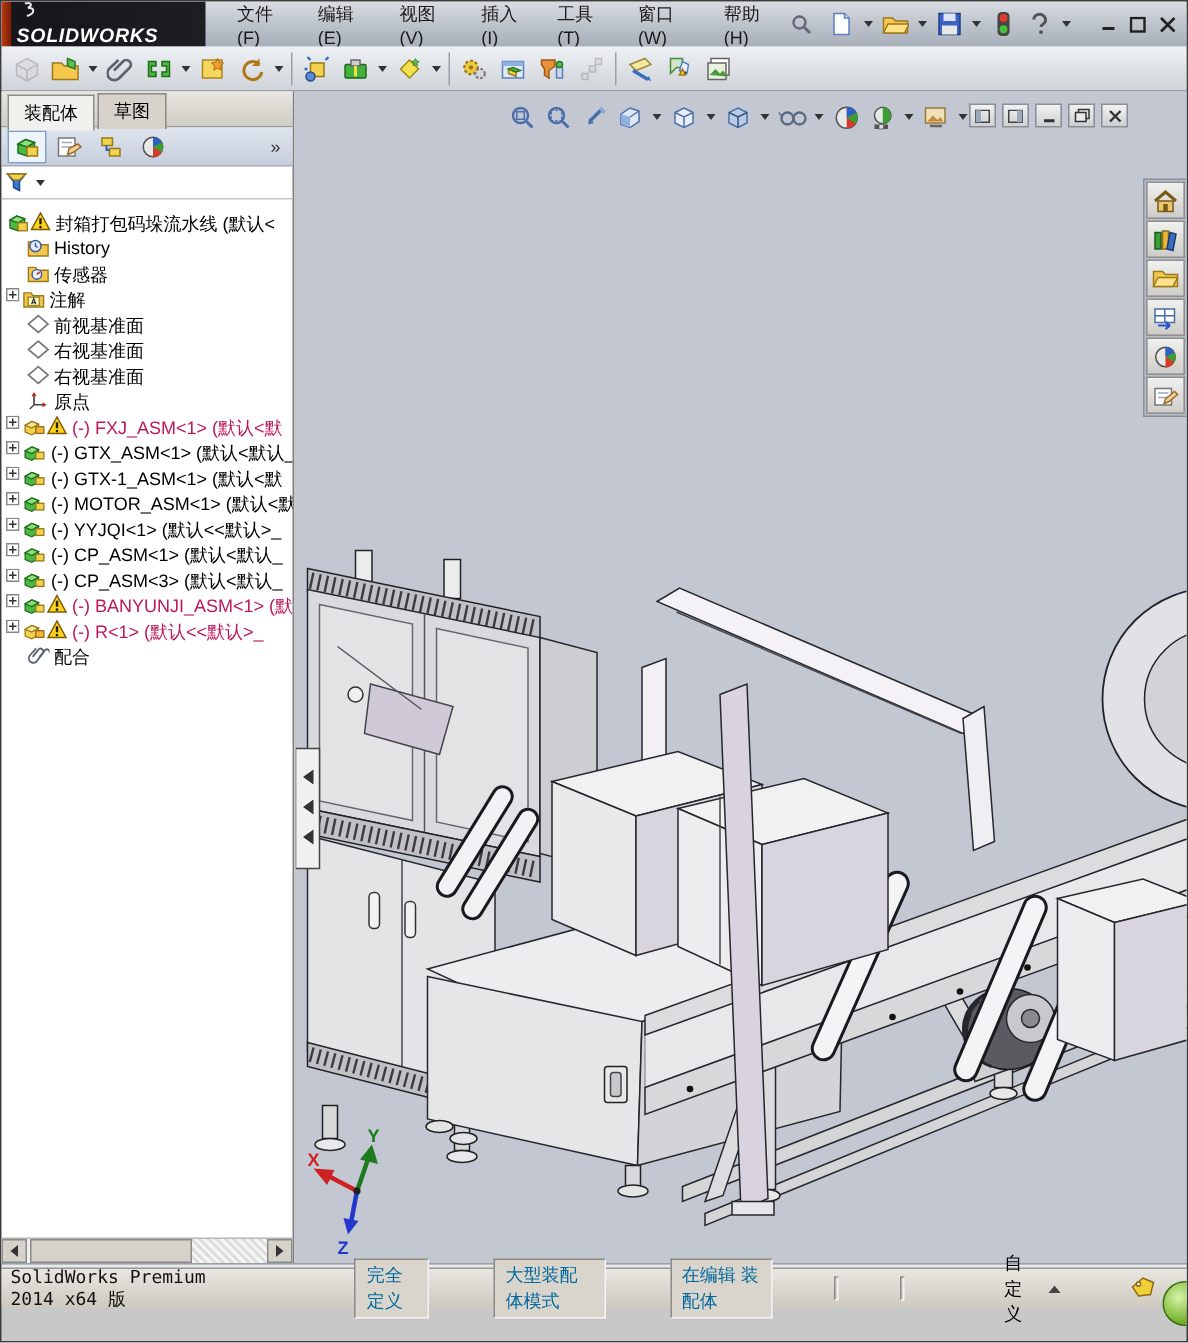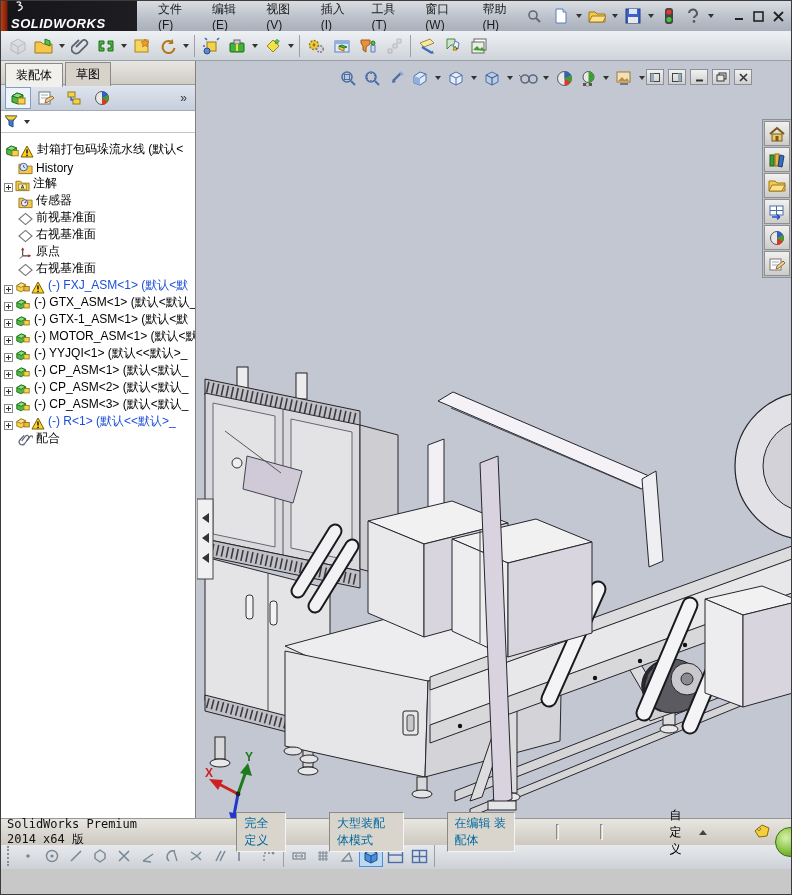--- a/index.html
+++ b/index.html
@@ -32,23 +32,23 @@
   .lpanel { position:absolute; left:0; top:60px; width:195px; height:781px; background:#ffffff; border-right:1px solid #808080; }
   .ltabs { height:24px; background:linear-gradient(#e8e6e1,#cfccc4); display:flex; align-items:center; padding:2px 2px 0 4px; gap:2px; border-bottom:1px solid #999; }
   .ltab { font-size:12px; padding:3px 10px 3px; border:1px solid #8a8a8a; border-bottom:none; background:#d7d3ca; }
   .ltab.active { background:#f2f0ec; position:relative; top:1px; }
   .fmbar { height:26px; background:linear-gradient(#dfe5ee,#c6cedd); display:flex; align-items:center; gap:2px; padding:0 4px; border-bottom:1px solid #a6aab4; }
   .fmbtn { width:26px; height:22px; display:flex; align-items:center; justify-content:center; border:1px solid transparent; }
   .fmbtn.active { border-color:#7f9ec4; background:#eef4fb; }
   .fm-more { margin-left:auto; font-size:12px; color:#333; padding-right:4px; }
   .filterrow { height:22px; border-bottom:1px solid #c4c4c4; display:flex; align-items:center; padding-left:3px; gap:2px; }
   .tree { position:absolute; left:0; top:76px; right:0; bottom:18px; overflow:hidden; padding-top:4px; }
-  .trow { display:flex; align-items:flex-end; height:17px; white-space:nowrap; overflow:hidden; font-size:12px; color:#000; }
+  .trow { display:flex; align-items:flex-start; height:17px; white-space:nowrap; overflow:hidden; font-size:12px; color:#000; }
   .trow .lbl { margin-left:3px; }
-  .trow.olive .lbl { color:#1d4ed8; }
+  .trow.olive .lbl { color:#be185d; }
   .indent0 { padding-left:3px; } .indent1 { padding-left:17px; }
   .exp { flex-shrink:0; margin-right:2px; }
   .icn { flex-shrink:0; }
   .hscroll { position:absolute; left:0; bottom:0; right:0; height:17px; background:#efefef; border-top:1px solid #b8b8b8; display:flex; }
   .sarrow { width:17px; height:16px; background:#d6d2ca; border:1px solid #8a8a8a; display:flex; align-items:center; justify-content:center; }
   .sthumb { width:108px; height:16px; background:#d6d2ca; border:1px solid #8a8a8a; margin-left:2px; }
   .strack { flex:1; background:repeating-linear-gradient(45deg,#f4f4f4 0 2px,#dddddd 2px 4px); }
 
   
   .viewport { position:absolute; left:196px; top:60px; width:595px; height:781px; background:#c3c7d2; overflow:hidden; }
@@ -60,21 +60,21 @@
   .taskstrip { position:absolute; right:0; top:58px; width:30px; display:flex; flex-direction:column; gap:1px; background:#b9bdc7; border:1px solid #8a8f98; padding:1px; }
   .taskbtn { width:26px; height:25px; background:linear-gradient(#f0f0ee,#cdccc8); border:1px solid #8f8f8f; display:flex; align-items:center; justify-content:center; }
 
   
   .bottombar { position:absolute; left:0; top:841px; width:792px; height:27px; background:linear-gradient(#e9ebee,#cdd1d7); border-top:1px solid #9aa0a8; display:flex; align-items:center; padding-left:2px; }
   .grip { width:5px; height:20px; margin:0 4px; border-left:2px dotted #8a8f98; }
   .snapbtn { width:24px; height:22px; display:flex; align-items:center; justify-content:center; border:1px solid transparent; }
   .snapbtn.pressed { background:#bcd8f2; border:1px solid #4a90d9; }
 
   
-  .statusbar { position:absolute; left:0; top:817px; width:792px; height:27px; background:linear-gradient(#e8e6e1,#cdc9c0); border-top:1px solid #9a978f; display:flex; align-items:center; font-size:12px;gap:37px; }
+  .statusbar { position:absolute; left:0; top:844px; width:792px; height:27px; background:linear-gradient(#e8e6e1,#cdc9c0); border-top:1px solid #9a978f; display:flex; align-items:center; font-size:12px;gap:37px; }
   .sb-left { font-family:"DejaVu Sans Mono", monospace; font-size:12px; padding-left:6px; color:#111; }
   .sb-box { border:1px solid; border-color:#8a8a8a #f4f4f4 #f4f4f4 #8a8a8a; padding:2px 7px; margin-left:6px; background:#d9d5cc; color:#0369a1; }
   .sb-sep { width:3px; height:16px; border:1px solid; border-color:#8a8a8a #f4f4f4 #f4f4f4 #8a8a8a; margin-left:4px; }
   .sb-custom { margin-left:30px; display:flex; align-items:center; gap:10px; }
   .uparrow { width:0; height:0; border-left:4px solid transparent; border-right:4px solid transparent; border-bottom:5px solid #444; }
   .sb-corner { position:absolute; right:0; bottom:0; width:40px; height:26px; }
   .green-ball { position:absolute; right:-12px; bottom:-12px; width:30px; height:30px; border-radius:50%;
     background:radial-gradient(circle at 35% 35%, #d7f2a8, #7ab832 60%, #4e8a1c); border:1px solid #3c6e12; }
 </style>
 </head>
@@ -341,71 +341,71 @@
 
       <div class="trow indent1">
         <svg class="icn" width="15" height="14" viewBox="0 0 16 14">
             <path d="M1 3h5l1.5 2H15v8H1z" fill="#f5c84c" stroke="#9c7a1c"></path>
             <circle cx="6" cy="6" r="4" fill="#dfe8f6" stroke="#3a5a9a"></circle>
             <path d="M6 3.8V6l1.6 1" fill="none" stroke="#3a5a9a"></path>
           </svg>
         <span class="lbl">History</span>
       </div>
 
+      <div class="trow indent1">
+        <svg class="icn" width="15" height="14" viewBox="0 0 16 14">
+            <path d="M1 3h5l1.5 2H15v8H1z" fill="#f5c84c" stroke="#9c7a1c"></path>
+            <circle cx="7" cy="8" r="3.4" fill="#e8f0f8" stroke="#3a5a9a"></circle>
+            <path d="M7 8l2-1.6" stroke="#c02a1a" stroke-width="1.2"></path>
+          </svg>
+        <span class="lbl">传感器</span>
+      </div>
+
       <div class="trow indent0">
         <svg class="exp" width="9" height="9" viewBox="0 0 9 9">
             <rect x=".5" y=".5" width="8" height="8" fill="#fff" stroke="#888"></rect>
             <line x1="2" y1="4.5" x2="7" y2="4.5" stroke="#333"></line>
             <line x1="4.5" y1="2" x2="4.5" y2="7" stroke="#333"></line>
           </svg>
         <svg class="icn" width="15" height="14" viewBox="0 0 16 14">
             <path d="M1 3h5l1.5 2H15v8H1z" fill="#f5c84c" stroke="#9c7a1c"></path>
             <rect x="4" y="6" width="8" height="6" fill="#fff7c0" stroke="#9a8a2a"></rect>
             <path d="M6.5 11 8 7l1.5 4M7 10h2" fill="none" stroke="#333" stroke-width=".9"></path>
           </svg>
         <span class="lbl">注解</span>
       </div>
 
       <div class="trow indent1">
         <svg class="icn" width="15" height="14" viewBox="0 0 16 14">
-            <path d="M1 3h5l1.5 2H15v8H1z" fill="#f5c84c" stroke="#9c7a1c"></path>
-            <circle cx="7" cy="8" r="3.4" fill="#e8f0f8" stroke="#3a5a9a"></circle>
-            <path d="M7 8l2-1.6" stroke="#c02a1a" stroke-width="1.2"></path>
-          </svg>
-        <span class="lbl">传感器</span>
-      </div>
-
+            <path d="M8 1 15 7 8 13 1 7z" fill="none" stroke="#777" stroke-width="1.2"></path>
+          </svg>
+        <span class="lbl">前视基准面</span>
+      </div>
       <div class="trow indent1">
         <svg class="icn" width="15" height="14" viewBox="0 0 16 14">
             <path d="M8 1 15 7 8 13 1 7z" fill="none" stroke="#777" stroke-width="1.2"></path>
           </svg>
-        <span class="lbl">前视基准面</span>
+        <span class="lbl">右视基准面</span>
       </div>
       <div class="trow indent1">
         <svg class="icn" width="15" height="14" viewBox="0 0 16 14">
             <path d="M8 1 15 7 8 13 1 7z" fill="none" stroke="#777" stroke-width="1.2"></path>
           </svg>
         <span class="lbl">右视基准面</span>
       </div>
+
       <div class="trow indent1">
         <svg class="icn" width="15" height="14" viewBox="0 0 16 14">
             <path d="M5 2v8m0 0h8" fill="none" stroke="#444" stroke-width="1.2"></path>
             <path d="M5 1l-1.8 3h3.6zM14 10l-3-1.8v3.6z" fill="#c02a1a"></path>
             <path d="M2 13l3-3" stroke="#444"></path>
           </svg>
         <span class="lbl">原点</span>
       </div>
 
-      <div class="trow indent1">
-        <svg class="icn" width="15" height="14" viewBox="0 0 16 14">
-            <path d="M8 1 15 7 8 13 1 7z" fill="none" stroke="#777" stroke-width="1.2"></path>
-          </svg>
-        <span class="lbl">右视基准面</span>
-      </div>
-
       <div class="trow indent0 olive">
         <svg class="exp" width="9" height="9" viewBox="0 0 9 9">
             <rect x=".5" y=".5" width="8" height="8" fill="#fff" stroke="#888"></rect>
             <line x1="2" y1="4.5" x2="7" y2="4.5" stroke="#333"></line>
             <line x1="4.5" y1="2" x2="4.5" y2="7" stroke="#333"></line>
           </svg>
         <svg class="icn" width="16" height="15" viewBox="0 0 18 16">
             <path d="M2 7l5-3 5 2v5l-5 3-5-2z" fill="#f2d34e" stroke="#9a7a16"></path>
             <path d="M7 4l5 2-5 3-5-2z" fill="#f7e49a" stroke="#9a7a16"></path>
             <rect x="10" y="8" width="6" height="5" fill="#f2b83c" stroke="#9a6a16"></rect>
@@ -486,34 +486,39 @@
         <svg class="exp" width="9" height="9" viewBox="0 0 9 9">
             <rect x=".5" y=".5" width="8" height="8" fill="#fff" stroke="#888"></rect>
             <line x1="2" y1="4.5" x2="7" y2="4.5" stroke="#333"></line>
             <line x1="4.5" y1="2" x2="4.5" y2="7" stroke="#333"></line>
           </svg>
         <svg class="icn" width="16" height="15" viewBox="0 0 18 16">
             <path d="M2 7l5-3 5 2v5l-5 3-5-2z" fill="#4db844" stroke="#1e6e1a"></path>
             <path d="M7 4l5 2-5 3-5-2z" fill="#8ade7e" stroke="#1e6e1a"></path>
             <rect x="10" y="8" width="6" height="5" fill="#f2d34e" stroke="#9a7a16"></rect>
           </svg>
-        <span class="lbl">(-) CP_ASM&lt;2&gt; (默认&lt;默认_</span>
-      </div>
-      <div class="trow indent0">
+        <span class="lbl">(-) CP_ASM&lt;3&gt; (默认&lt;默认_</span>
+      </div>
+      <div class="trow indent0 olive">
         <svg class="exp" width="9" height="9" viewBox="0 0 9 9">
             <rect x=".5" y=".5" width="8" height="8" fill="#fff" stroke="#888"></rect>
             <line x1="2" y1="4.5" x2="7" y2="4.5" stroke="#333"></line>
             <line x1="4.5" y1="2" x2="4.5" y2="7" stroke="#333"></line>
           </svg>
         <svg class="icn" width="16" height="15" viewBox="0 0 18 16">
             <path d="M2 7l5-3 5 2v5l-5 3-5-2z" fill="#4db844" stroke="#1e6e1a"></path>
             <path d="M7 4l5 2-5 3-5-2z" fill="#8ade7e" stroke="#1e6e1a"></path>
             <rect x="10" y="8" width="6" height="5" fill="#f2d34e" stroke="#9a7a16"></rect>
           </svg>
-        <span class="lbl">(-) CP_ASM&lt;3&gt; (默认&lt;默认_</span>
+        <svg class="icn" width="14" height="13" viewBox="0 0 14 13">
+            <path d="M7 1l6 11H1z" fill="#ffd21e" stroke="#7a5a00"></path>
+            <line x1="7" y1="4.5" x2="7" y2="8.5" stroke="#222" stroke-width="1.6"></line>
+            <circle cx="7" cy="10.4" r=".9" fill="#222"></circle>
+          </svg>
+        <span class="lbl">(-) BANYUNJI_ASM&lt;1&gt; (默</span>
       </div>
       <div class="trow indent0 olive">
         <svg class="exp" width="9" height="9" viewBox="0 0 9 9">
             <rect x=".5" y=".5" width="8" height="8" fill="#fff" stroke="#888"></rect>
             <line x1="2" y1="4.5" x2="7" y2="4.5" stroke="#333"></line>
             <line x1="4.5" y1="2" x2="4.5" y2="7" stroke="#333"></line>
           </svg>
         <svg class="icn" width="16" height="15" viewBox="0 0 18 16">
             <path d="M2 7l5-3 5 2v5l-5 3-5-2z" fill="#f2d34e" stroke="#9a7a16"></path>
             <path d="M7 4l5 2-5 3-5-2z" fill="#f7e49a" stroke="#9a7a16"></path>

